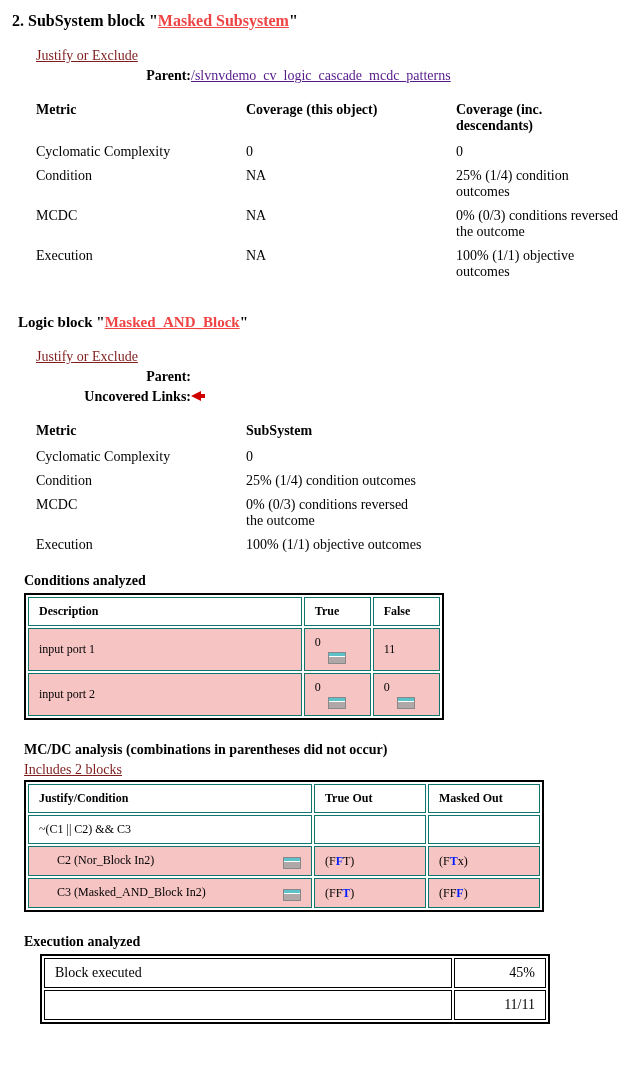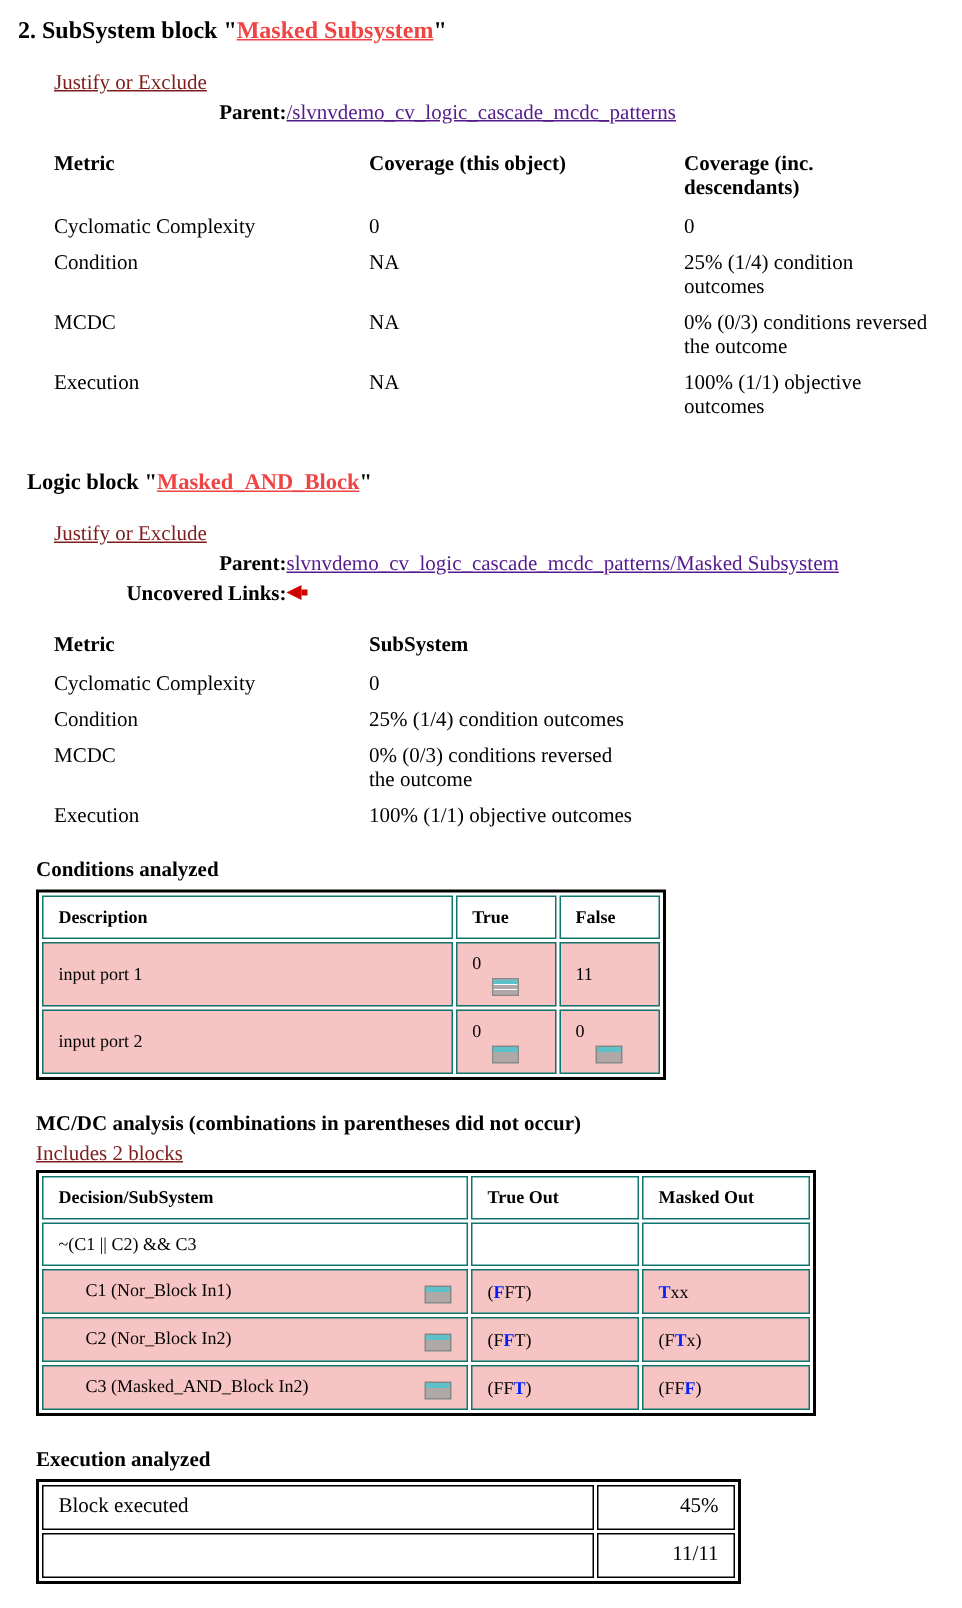--- a/index.html
+++ b/index.html
@@ -113,22 +113,22 @@
     position:absolute;
     left:10px; top:-2px;
     width:4px;height:4px;
     background:#d00000;
   }
   .bold-letter { font-weight: bold; color:#001eff; }
   .exec-table {
     border-collapse: separate;
     border-spacing: 2px;
     border: 2px solid #000;
-    margin-left: 12px;
-    width: 470px;
+    margin-left: 28px;
+    width: 510px;
   }
   .exec-table td {
     border:1px solid #000;
     padding:6px 10px;
   }
   .exec-table td.right { text-align:right;}
 </style>
 </head>
 <body>
 
@@ -175,21 +175,20 @@
 </div>
 
 <h4>
   <span>Logic block "</span><a class="heading-link">Masked_AND_Block</a><span>"</span>
 </h4>
 
 <div class="indent">
   <div><a class="bluelink">Justify or Exclude</a></div>
   <div class="kv-row">
     <div class="kv-label">Parent:</div>
-    <div><a class="link">slvnvdemo_cv_logic_cascade_mcdc_patterns/Masked Subsystem</a></div>
   </div>
   <div class="kv-row">
     <div class="kv-label">Uncovered Links:</div>
     <div><span class="arrow-left"></span></div>
   </div>
 
   <table class="metric" style="width:400px">
     <tbody>
         <tr>
       <th style="width:200px">Metric</th>
@@ -234,33 +233,28 @@
     <td class="pink center"><span>0</span><span class="small-icon"></span></td>
   </tr>
 </tbody>
   </table>
 
 <div class="subhead" style="margin-top:22px">MC/DC analysis (combinations in parentheses did not occur)</div>
 <div style="margin-left:12px"><a class="bluelink">Includes 2 blocks</a></div>
 <table class="analysis" style="width:520px; margin-top:2px">
   <tbody>
       <tr>
-    <th>Decision/SubSystem</th>
+    <th>Justify/Condition</th>
     <th class="center" style="width:90px">True Out</th>
     <th class="center" style="width:90px">Masked Out</th>
   </tr>
   <tr>
     <td>~(C1 || C2) &amp;&amp; C3</td>
     <td></td>
         <td></td>
-  </tr>
-  <tr>
-    <td class="pink"><span style="padding-left:18px">C1 (Nor_Block In1)</span><span class="small-icon" style="display:inline-block;float:right;margin-top:4px"></span></td>
-    <td class="pink center"><span>(</span><span class="bold-letter">F</span><span>FT)</span></td>
-    <td class="pink center"><span class="bold-letter">T</span><span>xx</span></td>
   </tr>
   <tr>
     <td class="pink"><span style="padding-left:18px">C2 (Nor_Block In2)</span><span class="small-icon" style="display:inline-block;float:right;margin-top:4px"></span></td>
     <td class="pink center"><span>(F</span><span class="bold-letter">F</span><span>T)</span></td>
     <td class="pink center"><span>(F</span><span class="bold-letter">T</span><span>x)</span></td>
   </tr>
   <tr>
     <td class="pink"><span style="padding-left:18px">C3 (Masked_AND_Block In2)</span><span class="small-icon" style="display:inline-block;float:right;margin-top:4px"></span></td>
     <td class="pink center"><span>(FF</span><span class="bold-letter">T</span><span>)</span></td>
     <td class="pink center"><span>(FF</span><span class="bold-letter">F</span><span>)</span></td>

